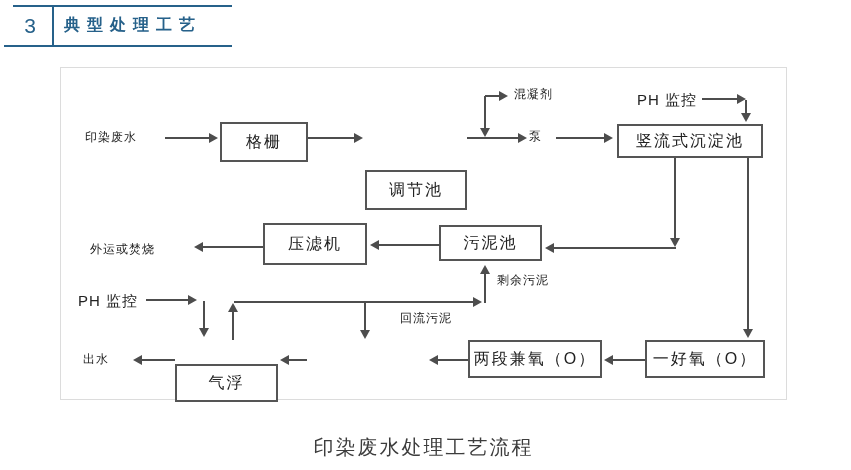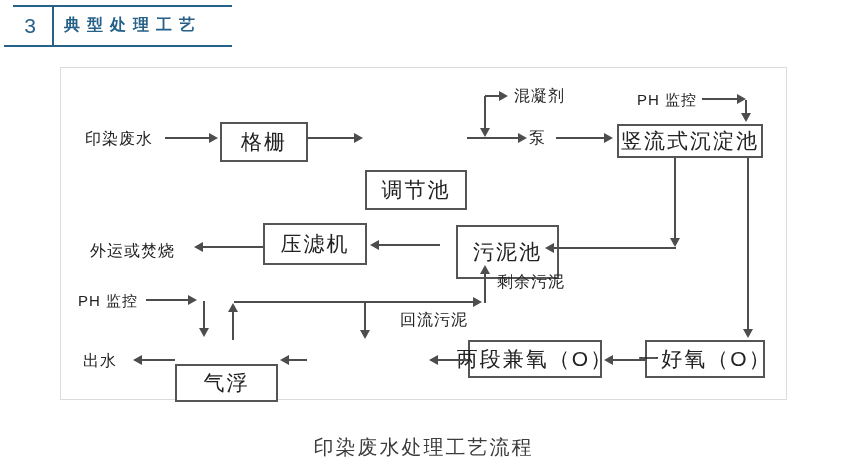--- a/index.html
+++ b/index.html
@@ -8,23 +8,23 @@
   
   .rule{position:absolute;background:#26618a;}
   .hdr-num{position:absolute;color:#26618a;font-size:21px;text-align:center;}
   .hdr-title{position:absolute;color:#26618a;font-size:16px;font-weight:bold;letter-spacing:7px;white-space:nowrap;}
   
   .panel{position:absolute;left:60px;top:67px;width:727px;height:333px;
          border:1px solid #dcdcdc;background:#fff;box-sizing:border-box;}
   
   .box{position:absolute;border:2px solid #555;background:#fff;box-sizing:border-box;
        display:flex;align-items:center;justify-content:center;
-       font-size:21px;color:#222;letter-spacing:2px;white-space:nowrap;}
+       font-size:16px;color:#222;letter-spacing:2px;white-space:nowrap;}
   
-  .lbl{position:absolute;font-size:16px;color:#222;white-space:nowrap;letter-spacing:1px;}
+  .lbl{position:absolute;font-size:12px;color:#222;white-space:nowrap;letter-spacing:1px;}
   
   .hl{position:absolute;height:2px;background:#4d4d4d;}
   .vl{position:absolute;width:2px;background:#4d4d4d;}
   
   .ar,.al,.au,.ad{position:absolute;width:0;height:0;}
   .ar{border-top:5px solid transparent;border-bottom:5px solid transparent;border-left:9px solid #4d4d4d;}
   .al{border-top:5px solid transparent;border-bottom:5px solid transparent;border-right:9px solid #4d4d4d;}
   .au{border-left:5px solid transparent;border-right:5px solid transparent;border-bottom:9px solid #4d4d4d;}
   .ad{border-left:5px solid transparent;border-right:5px solid transparent;border-top:9px solid #4d4d4d;}
   .caption{position:absolute;left:60px;top:434px;width:727px;text-align:center;
@@ -40,21 +40,21 @@
   <div class="rule" style="left:52px;top:7px;width:2px;height:39px;"></div>
   <div class="hdr-title" style="left:64px;top:15px;">典型处理工艺</div>
   <div class="rule" style="left:4px;top:45px;width:228px;height:2px;"></div>
 
   <div class="panel"></div>
 
   <div class="box" style="left:220px;top:122px;width:88px;height:40px;">格栅</div>
   <div class="box" style="left:365px;top:122px;width:102px;height:40px;margin-top:48px;">调节池</div>
   <div class="box" style="left:617px;top:124px;width:146px;height:34px;">竖流式沉淀池</div>
   <div class="box" style="left:263px;top:223px;width:104px;height:42px;">压滤机</div>
-  <div class="box" style="left:456px;top:225px;width:103px;height:54px;font-family:Liberation Mono, monospace;">污泥池</div>
+  <div class="box" style="left:439px;top:225px;width:103px;height:36px;font-family:Liberation Mono, monospace;">污泥池</div>
   <div class="box" style="left:175px;top:340px;width:103px;height:38px;margin-top:24px;">气浮</div>
   <div class="box" style="left:468px;top:340px;width:134px;height:38px;">两段兼氧（O）</div>
   <div class="box" style="left:645px;top:340px;width:120px;height:38px;">一好氧（O）</div>
 
   <div class="lbl" style="left:85px;top:129px;">印染废水</div>
   <div class="lbl" style="left:514px;top:86px;">混凝剂</div>
   <div class="lbl" style="left:529px;top:128px;">泵</div>
   <div class="lbl" style="left:637px;top:91px;font-size:15px;">PH 监控</div>
   <div class="lbl" style="left:90px;top:241px;">外运或焚烧</div>
   <div class="lbl" style="left:497px;top:272px;">剩余污泥</div>

